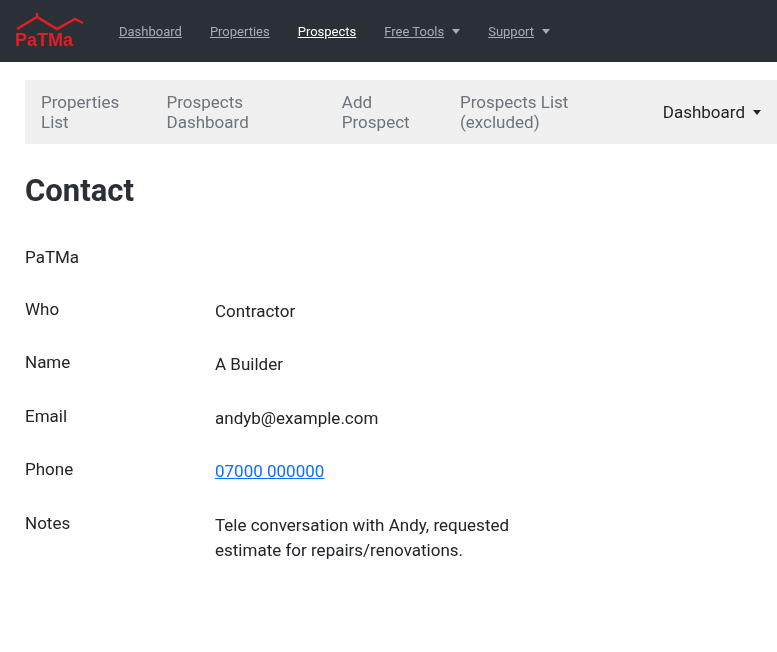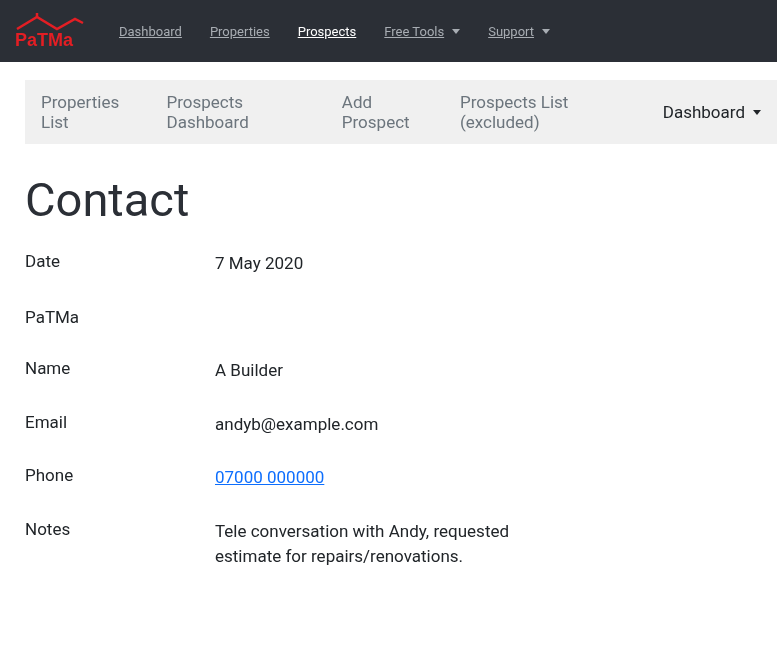--- a/index.html
+++ b/index.html
@@ -72,24 +72,24 @@
       color: #6c757d;
       cursor: pointer;
     }
     .subnav-item.active {
       color: #212529;
       display: flex;
       align-items: center;
       gap: 5px;
     }
     .page-title {
-      font-size: 47px;
-      font-weight: 400;
+      font-size: 31px;
+      font-weight: 700;
       color: #2b2f36;
-      margin: 28px 0 24px 25px;
+      margin: 28px 0 36px 25px;
     }
     .content {
       padding: 0 25px;
     }
     .field-row {
       display: flex;
       margin-bottom: 28px;
       font-size: 17px;
     }
     .field-label {
@@ -154,25 +154,25 @@
   <div class="subnav-item active">
     <span>Dashboard</span>
     <span class="caret-down"></span>
   </div>
 </div>
 
 <h1 class="page-title">Contact</h1>
 
 <div class="content">
   <div class="field-row">
-    <div class="field-label">Date</div>
-    <div class="field-value">7 May 2020</div>
+    <div class="field-value">PaTMa</div>
   </div>
   <div class="field-row">
-    <div class="field-value">PaTMa</div>
+    <div class="field-label">Who</div>
+    <div class="field-value">Contractor</div>
   </div>
   <div class="field-row">
     <div class="field-label">Name</div>
     <div class="field-value">A Builder</div>
   </div>
   <div class="field-row">
     <div class="field-label">Email</div>
     <div class="field-value">andyb@example.com</div>
   </div>
   <div class="field-row">

